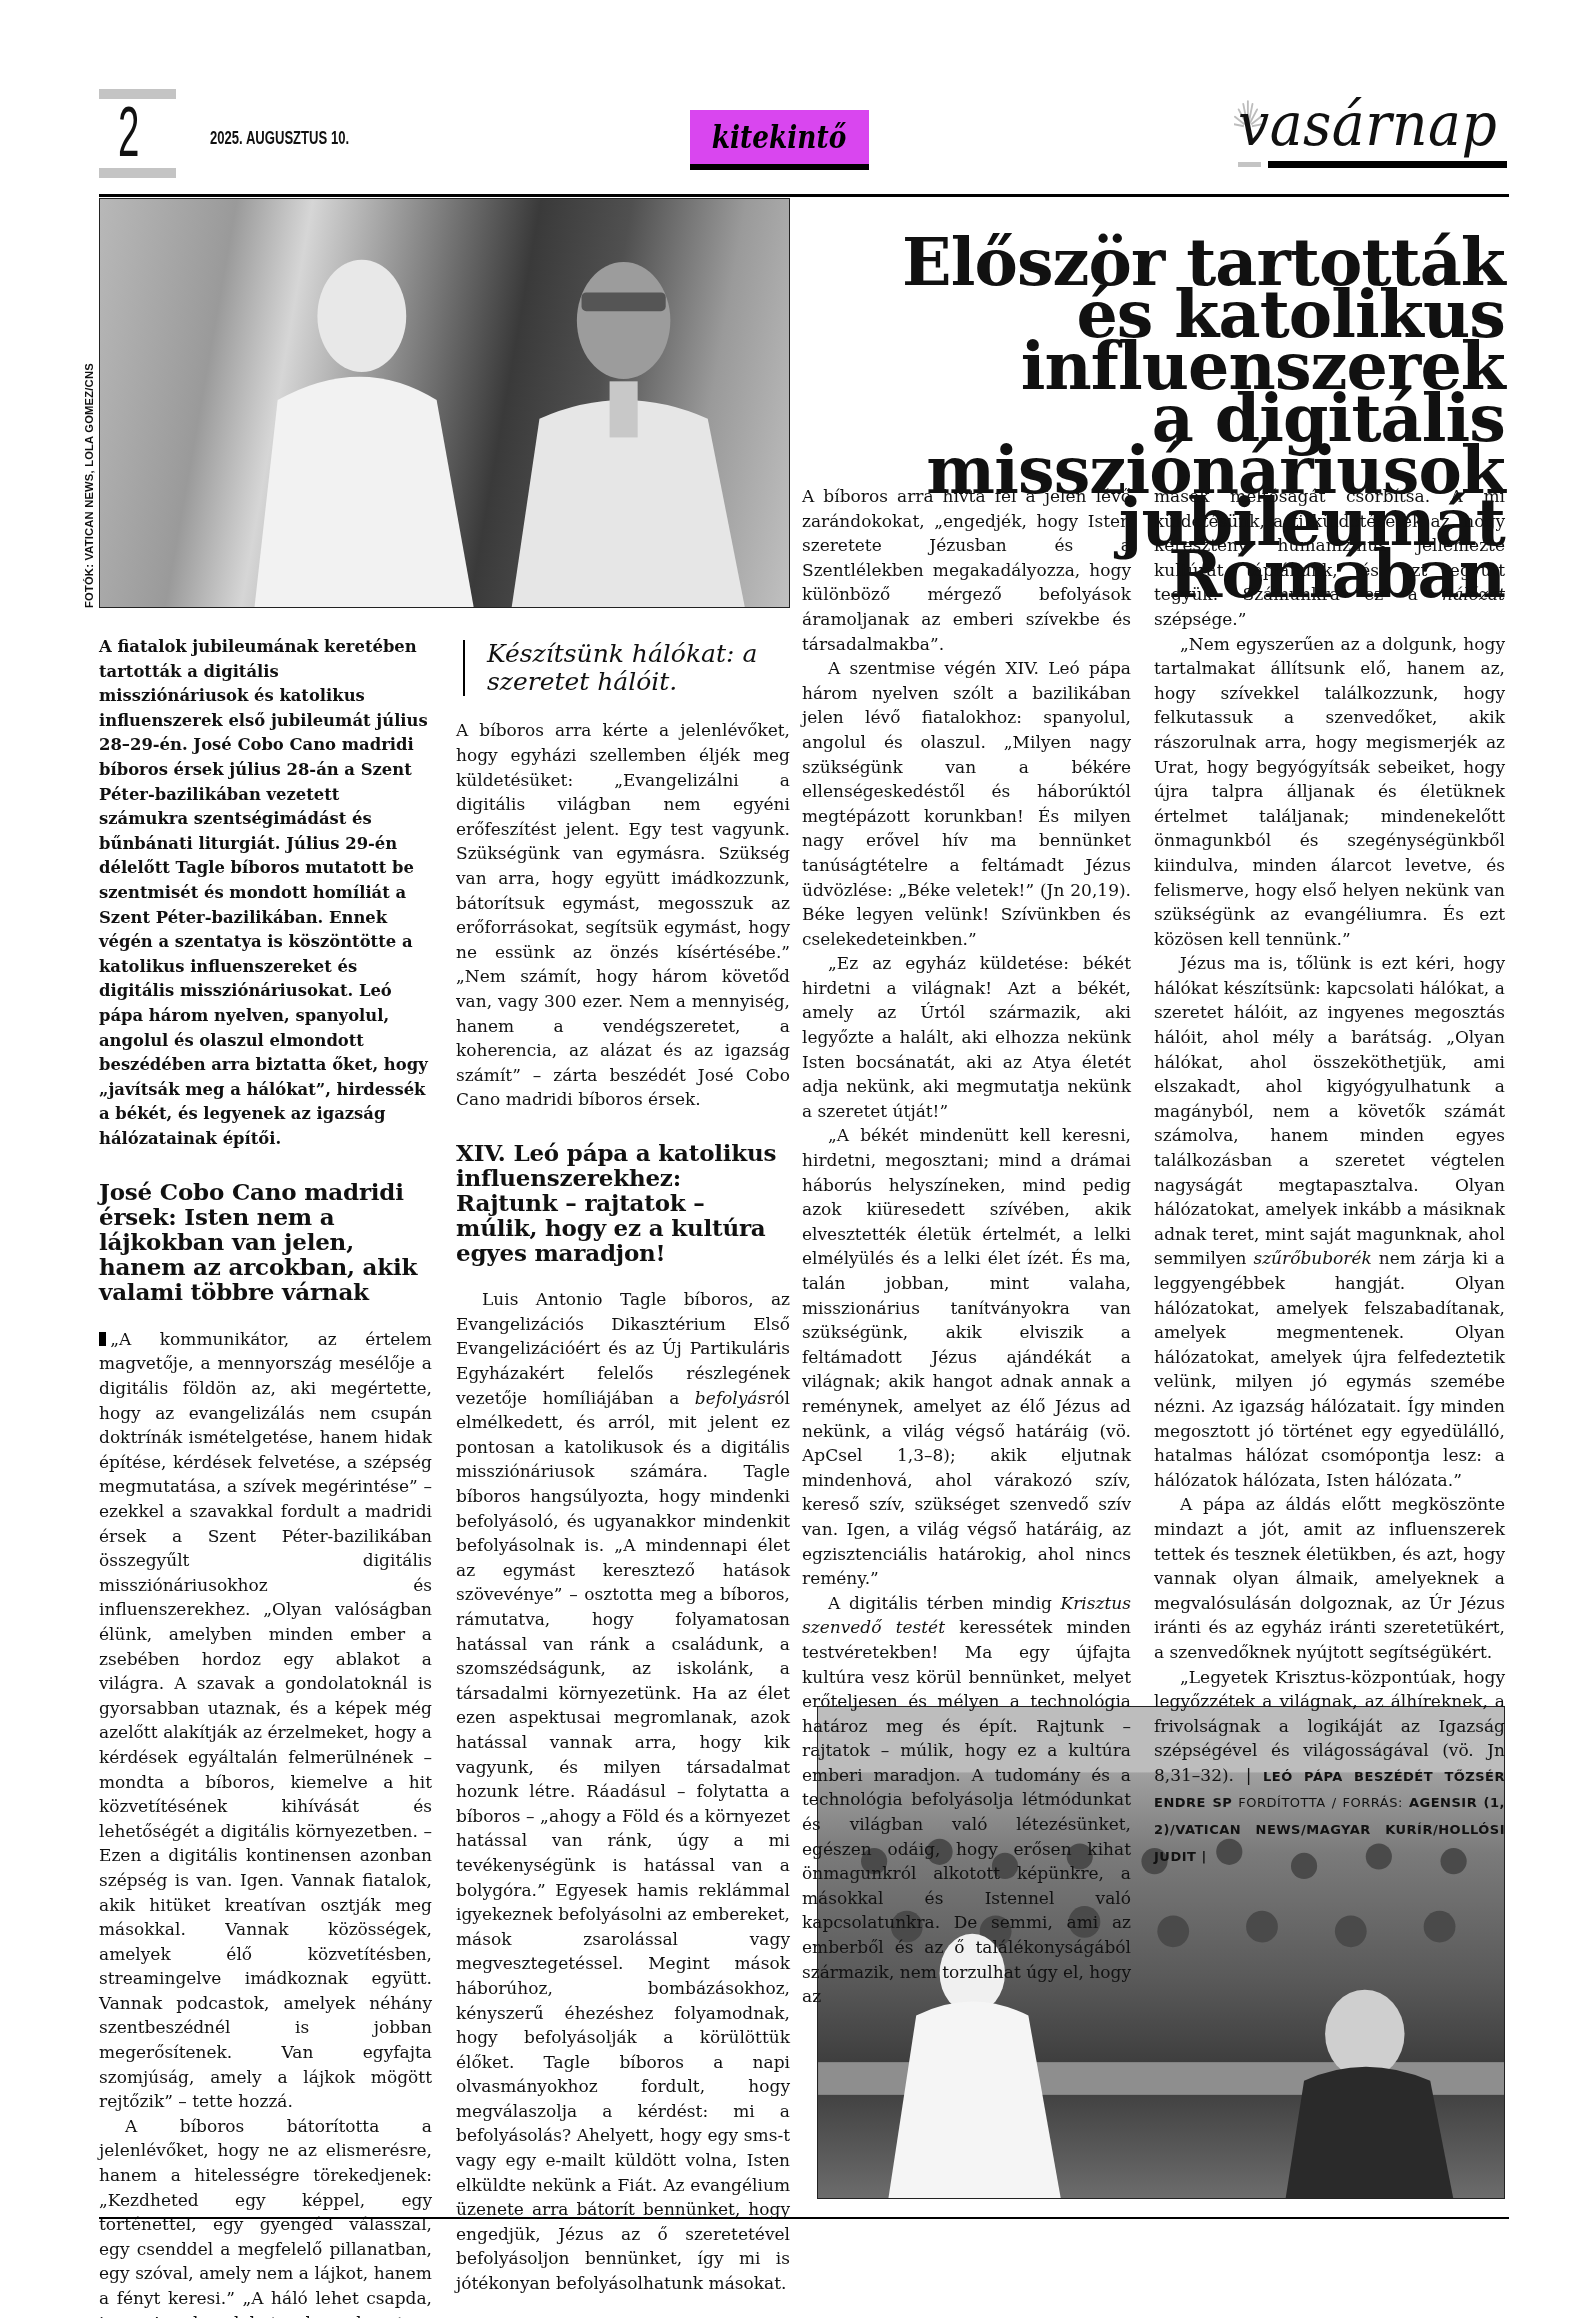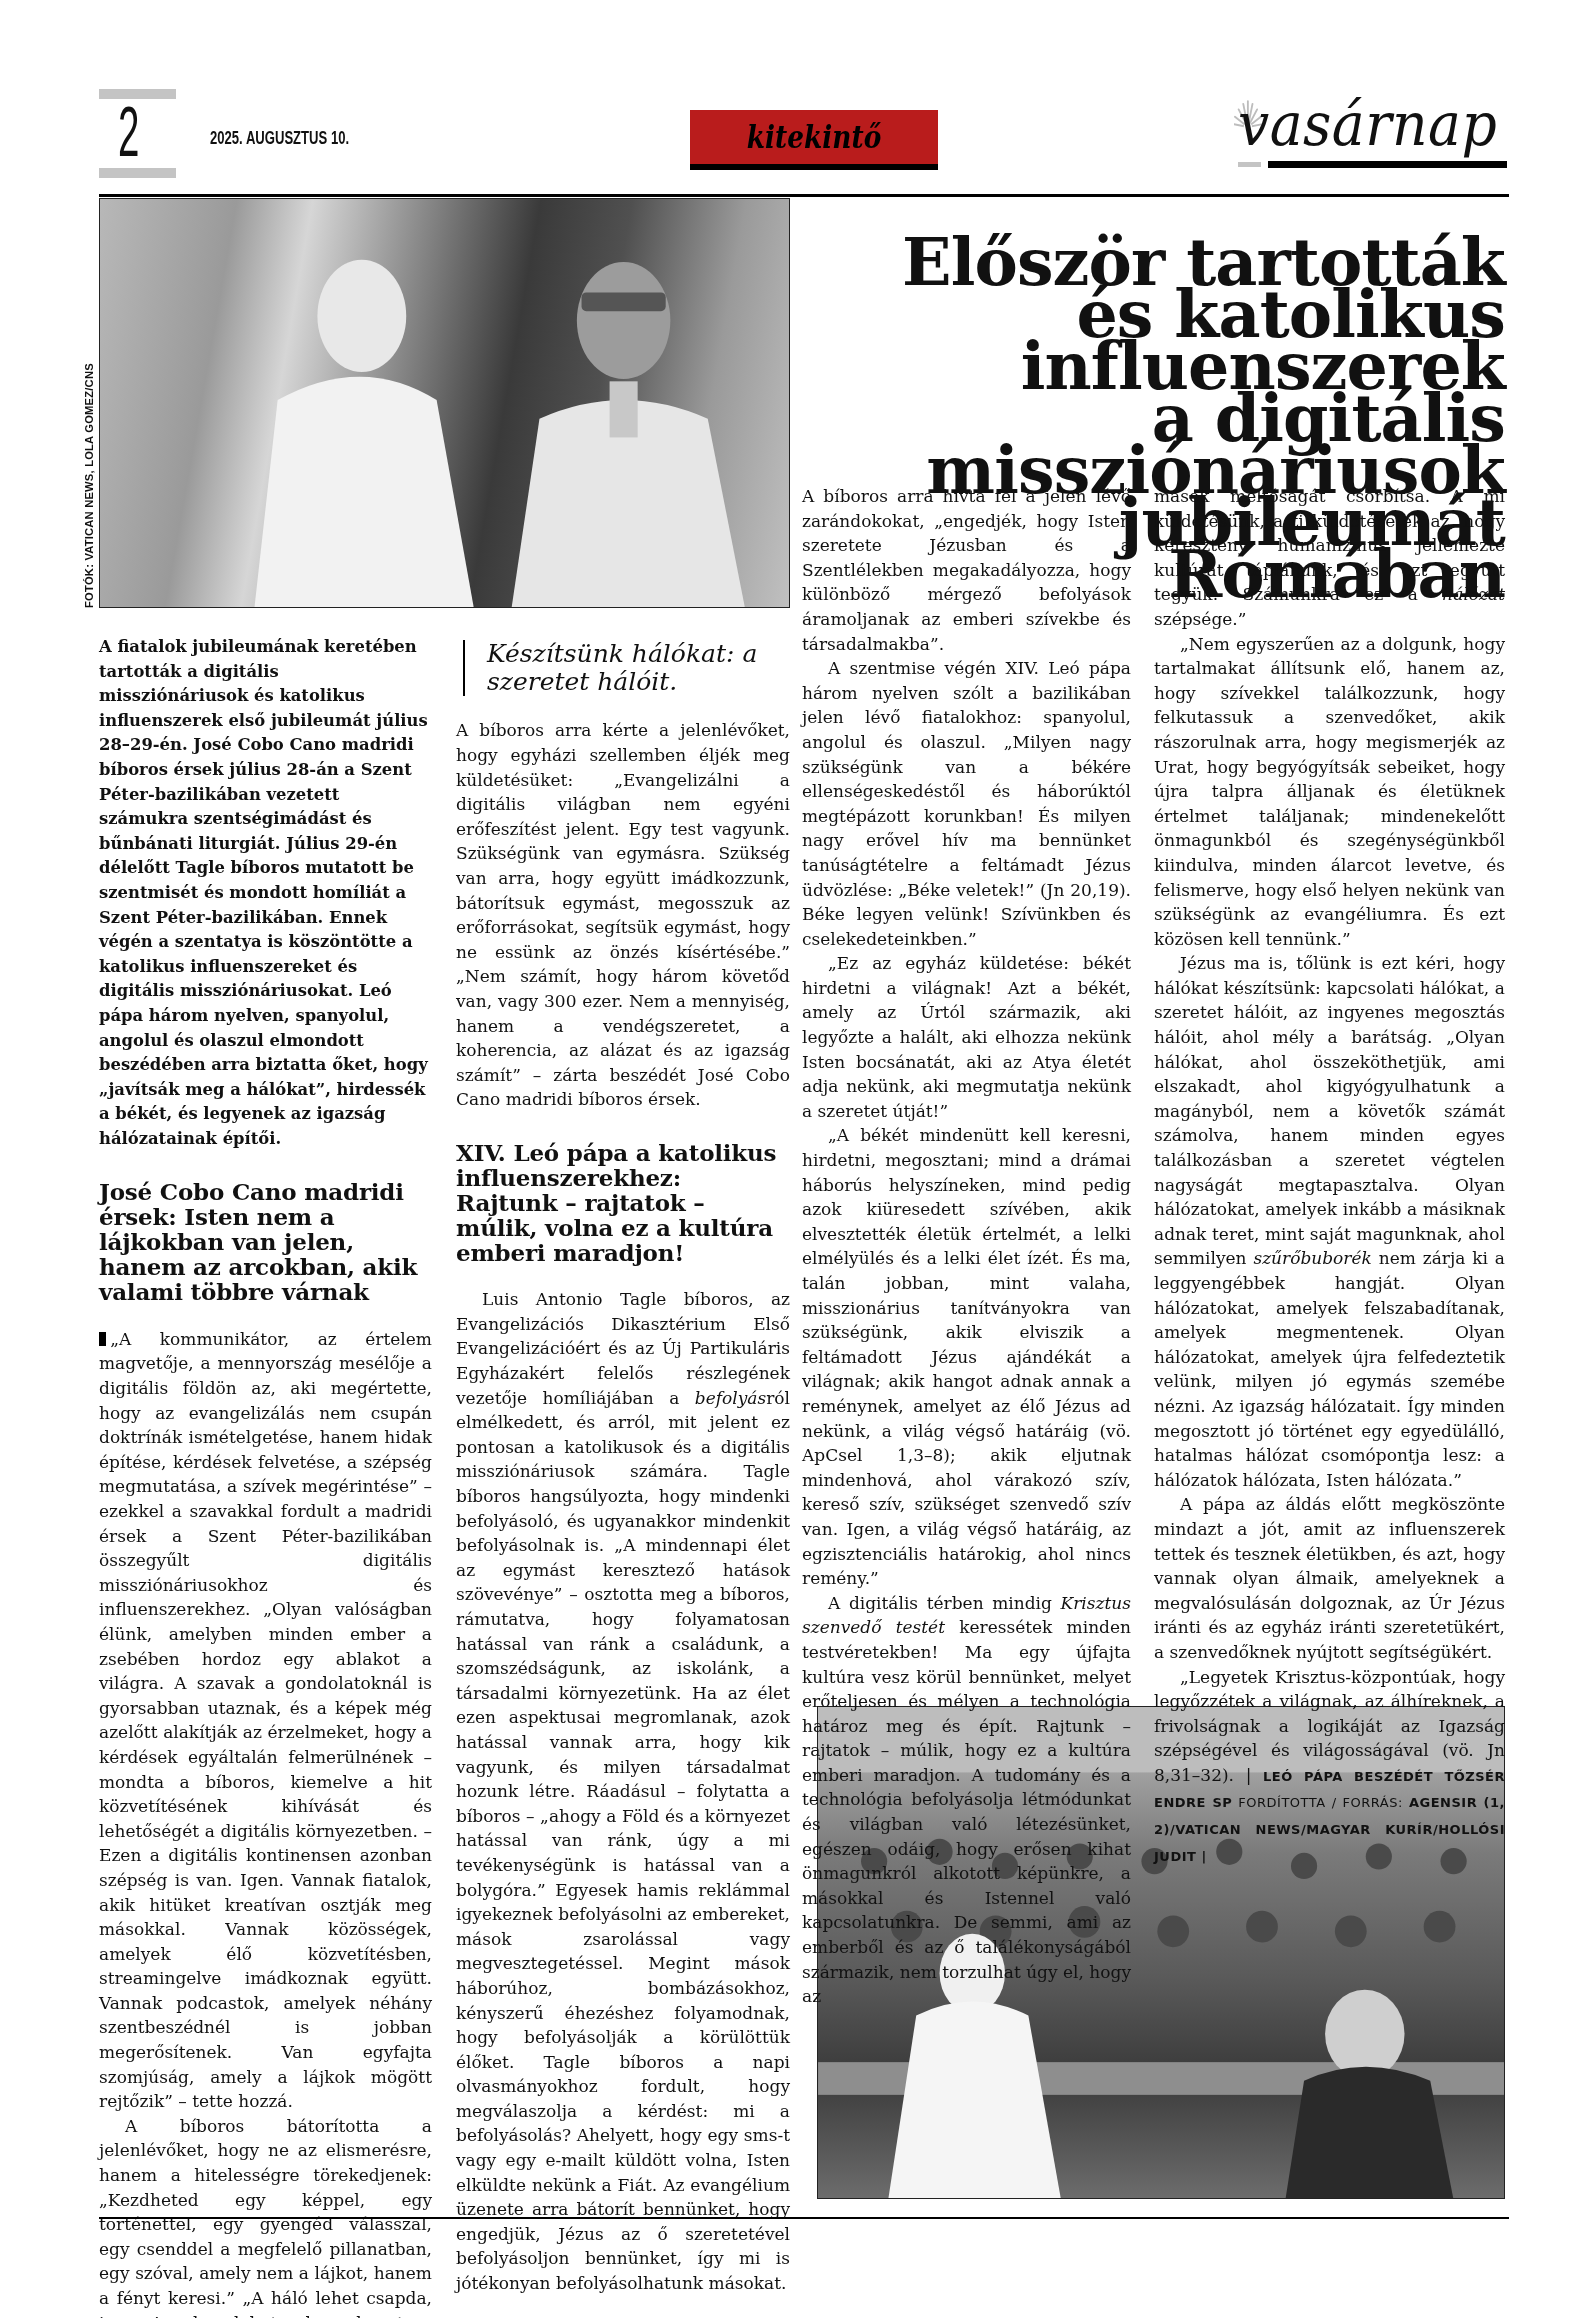--- a/index.html
+++ b/index.html
@@ -7,21 +7,21 @@
   body { position: relative; overflow: hidden; color: #111; font-family: "DejaVu Serif", serif; }
 
   
   .pg-num-wrap { position: absolute; left: 99px; top: 89px; width: 77px; height: 77px; }
   .pg-num-bar { position: absolute; left: 0; width: 77px; height: 10.3px; background: #c4c4c4; }
   .pg-num-bar.top { top: 0; }
   .pg-num-bar.bot { top: 79px; }
   .pg-num { position: absolute; left: 18.7px; top: 8.4px; font-family: "Liberation Sans", sans-serif; font-size: 70px; line-height: 70px; font-weight: 400; transform: scaleX(0.55); transform-origin: left top; }
   .pg-date { position: absolute; left: 210px; top: 127px; font-family: "Liberation Sans", sans-serif; font-size: 18.7px; font-weight: 700; letter-spacing: 0px; transform: scaleX(0.7); transform-origin: left top; }
 
-  .section-box { position: absolute; left: 690px; top: 110px; width: 248px; height: 60px; background: #b91c1c; border-bottom: 6.5px solid #000; display: flex; align-items: center; justify-content: center; }
+  .section-box { position: absolute; left: 690px; top: 110px; width: 179px; height: 60px; background: #d946ef; border-bottom: 6.5px solid #000; display: flex; align-items: center; justify-content: center; }
   .section-label { font-family: "DejaVu Serif", serif; font-style: italic; font-weight: 700; font-size: 31px; color: #000; transform: scaleX(0.85); }
 
   .logo { position: absolute; left: 1234px; top: 98px; width: 273px; height: 70px; }
   .logo-sun { position: absolute; left: 0; top: 0; width: 37px; height: 33px; }
   .logo-text { position: absolute; left: 3.7px; top: -3.7px; font-family: "DejaVu Serif", serif; font-style: italic; font-size: 60px; line-height: 60px; letter-spacing: 0.5px; transform: scaleX(0.92); transform-origin: left top; }
   .logo-grey { position: absolute; left: 3.7px; top: 64px; width: 23.4px; height: 5.1px; background: #c4c4c4; }
   .logo-black { position: absolute; left: 34px; top: 63px; width: 239px; height: 6.5px; background: #000; }
 
   .rule-top { position: absolute; left: 99px; top: 194px; width: 1410px; height: 3.3px; background: #000; }
 
@@ -141,21 +141,21 @@
 <div class="col col1">
   <p class="lead noindent">A fiatalok jubileumának keretében tartották a digitális missziónáriusok és katolikus influenszerek első jubileumát július 28–29-én. José Cobo Cano madridi bíboros érsek július 28-án a Szent Péter-bazilikában vezetett számukra szentségimádást és bűnbánati liturgiát. Július 29-én délelőtt Tagle bíboros mutatott be szentmisét és mondott homíliát a Szent Péter-bazilikában. Ennek végén a szentatya is köszöntötte a katolikus influenszereket és digitális missziónáriusokat. Leó pápa három nyelven, spanyolul, angolul és olaszul elmondott beszédében arra biztatta őket, hogy „javítsák meg a hálókat”, hirdessék a békét, és legyenek az igazság hálózatainak építői.</p>
   <h2 class="subhead">José Cobo Cano madridi érsek: Isten nem a lájkokban van jelen, hanem az arcokban, akik valami többre várnak</h2>
   <p class="noindent"><span class="marker"></span><span>„A kommunikátor, az értelem magvetője, a mennyország mesélője a digitális földön az, aki megértette, hogy az evangelizálás nem csupán doktrínák ismételgetése, hanem hidak építése, kérdések felvetése, a szépség megmutatása, a szívek megérintése” – ezekkel a szavakkal fordult a madridi érsek a Szent Péter-bazilikában összegyűlt digitális missziónáriusokhoz és influenszerekhez. „Olyan valóságban élünk, amelyben minden ember a zsebében hordoz egy ablakot a világra. A szavak a gondolatoknál is gyorsabban utaznak, és a képek még azelőtt alakítják az érzelmeket, hogy a kérdések egyáltalán felmerülnének – mondta a bíboros, kiemelve a hit közvetítésének kihívását és lehetőségét a digitális környezetben. – Ezen a digitális kontinensen azonban szépség is van. Igen. Vannak fiatalok, akik hitüket kreatívan osztják meg másokkal. Vannak közösségek, amelyek élő közvetítésben, streamingelve imádkoznak együtt. Vannak podcastok, amelyek néhány szentbeszédnél is jobban megerősítenek. Van egyfajta szomjúság, amely a lájkok mögött rejtőzik” – tette hozzá.</span></p>
   <p>A bíboros bátorította a jelenlévőket, hogy ne az elismerésre, hanem a hitelességre törekedjenek: „Kezdheted egy képpel, egy történettel, egy gyengéd válasszal, egy csenddel a megfelelő pillanatban, egy szóval, amely nem a lájkot, hanem a fényt keresi.” „A háló lehet csapda, igen. Azonban lehet a kegyelem tere is – jelentette ki a bíboros érsek. – Isten nem a lájkokban van jelen, hanem az arcokban, akik valami többre várnak. Nem az érzelmekben, hanem a találkozásokban. Nem a követőkben, hanem a tanítványokban.”</p>
 </div>
 
 <div class="col col2">
   <blockquote class="pull">Készítsünk hálókat: a szeretet hálóit.</blockquote>
   <p class="noindent">A bíboros arra kérte a jelenlévőket, hogy egyházi szellemben éljék meg küldetésüket: „Evangelizálni a digitális világban nem egyéni erőfeszítést jelent. Egy test vagyunk. Szükségünk van egymásra. Szükség van arra, hogy együtt imádkozzunk, bátorítsuk egymást, megosszuk az erőforrásokat, segítsük egymást, hogy ne essünk az önzés kísértésébe.” „Nem számít, hogy három követőd van, vagy 300 ezer. Nem a mennyiség, hanem a vendégszeretet, a koherencia, az alázat és az igazság számít” – zárta beszédét José Cobo Cano madridi bíboros érsek.</p>
-  <h2 class="subhead" style="margin-top:28px">XIV. Leó pápa a katolikus influenszerekhez: Rajtunk – rajtatok – múlik, volna ez a kultúra emberi maradjon!</h2>
+  <h2 class="subhead" style="margin-top:28px">XIV. Leó pápa a katolikus influenszerekhez: Rajtunk – rajtatok – múlik, hogy ez a kultúra egyes maradjon!</h2>
   <p><span>Luis Antonio Tagle bíboros, az Evangelizációs Dikasztérium Első Evangelizációért és az Új Partikuláris Egyházakért felelős részlegének vezetője homíliájában a </span><em>befolyás</em><span>ról elmélkedett, és arról, mit jelent ez pontosan a katolikusok és a digitális missziónáriusok számára. Tagle bíboros hangsúlyozta, hogy mindenki befolyásoló, és ugyanakkor mindenkit befolyásolnak is. „A mindennapi élet az egymást keresztező hatások szövevénye” – osztotta meg a bíboros, rámutatva, hogy folyamatosan hatással van ránk a családunk, a szomszédságunk, az iskolánk, a társadalmi környezetünk. Ha az élet ezen aspektusai megromlanak, azok hatással vannak arra, hogy kik vagyunk, és milyen társadalmat hozunk létre. Ráadásul – folytatta a bíboros – „ahogy a Föld és a környezet hatással van ránk, úgy a mi tevékenységünk is hatással van a bolygóra.” Egyesek hamis reklámmal igyekeznek befolyásolni az embereket, mások zsarolással vagy megvesztegetéssel. Megint mások háborúhoz, bombázásokhoz, kényszerű éhezéshez folyamodnak, hogy befolyásolják a körülöttük élőket. Tagle bíboros a napi olvasmányokhoz fordult, hogy megválaszolja a kérdést: mi a befolyásolás? Ahelyett, hogy egy sms-t vagy egy e-mailt küldött volna, Isten elküldte nekünk a Fiát. Az evangélium üzenete arra bátorít bennünket, hogy engedjük, Jézus az ő szeretetével befolyásoljon bennünket, így mi is jótékonyan befolyásolhatunk másokat.</span></p>
 </div>
 
 <div class="col col3">
   <p class="noindent">A bíboros arra hívta fel a jelen lévő zarándokokat, „engedjék, hogy Isten szeretete Jézusban és a Szentlélekben megakadályozza, hogy különböző mérgező befolyások áramoljanak az emberi szívekbe és társadalmakba”.</p>
   <p>A szentmise végén XIV. Leó pápa három nyelven szólt a bazilikában jelen lévő fiatalokhoz: spanyolul, angolul és olaszul. „Milyen nagy szükségünk van a békére ellenségeskedéstől és háborúktól megtépázott korunkban! És milyen nagy erővel hív ma bennünket tanúságtételre a feltámadt Jézus üdvözlése: „Béke veletek!” (Jn 20,19). Béke legyen velünk! Szívünkben és cselekedeteinkben.”</p>
   <p>„Ez az egyház küldetése: békét hirdetni a világnak! Azt a békét, amely az Úrtól származik, aki legyőzte a halált, aki elhozza nekünk Isten bocsánatát, aki az Atya életét adja nekünk, aki megmutatja nekünk a szeretet útját!”</p>
   <p>„A békét mindenütt kell keresni, hirdetni, megosztani; mind a drámai háborús helyszíneken, mind pedig azok kiüresedett szívében, akik elvesztették életük értelmét, a lelki elmélyülés és a lelki élet ízét. És ma, talán jobban, mint valaha, misszionárius tanítványokra van szükségünk, akik elviszik a feltámadott Jézus ajándékát a világnak; akik hangot adnak annak a reménynek, amelyet az élő Jézus ad nekünk, a világ végső határáig (vö. ApCsel 1,3–8); akik eljutnak mindenhová, ahol várakozó szív, kereső szív, szükséget szenvedő szív van. Igen, a világ végső határáig, az egzisztenciális határokig, ahol nincs remény.”</p>
   <p><span>A digitális térben mindig </span><em>Krisztus szenvedő testét</em><span> keressétek minden testvéretekben! Ma egy újfajta kultúra vesz körül bennünket, melyet erőteljesen és mélyen a technológia határoz meg és épít. Rajtunk – rajtatok – múlik, hogy ez a kultúra emberi maradjon. A tudomány és a technológia befolyásolja létmódunkat és világban való létezésünket, egészen odáig, hogy erősen kihat önmagunkról alkotott képünkre, a másokkal és Istennel való kapcsolatunkra. De semmi, ami az emberből és az ő találékonyságából származik, nem torzulhat úgy el, hogy az</span></p>
 </div>

